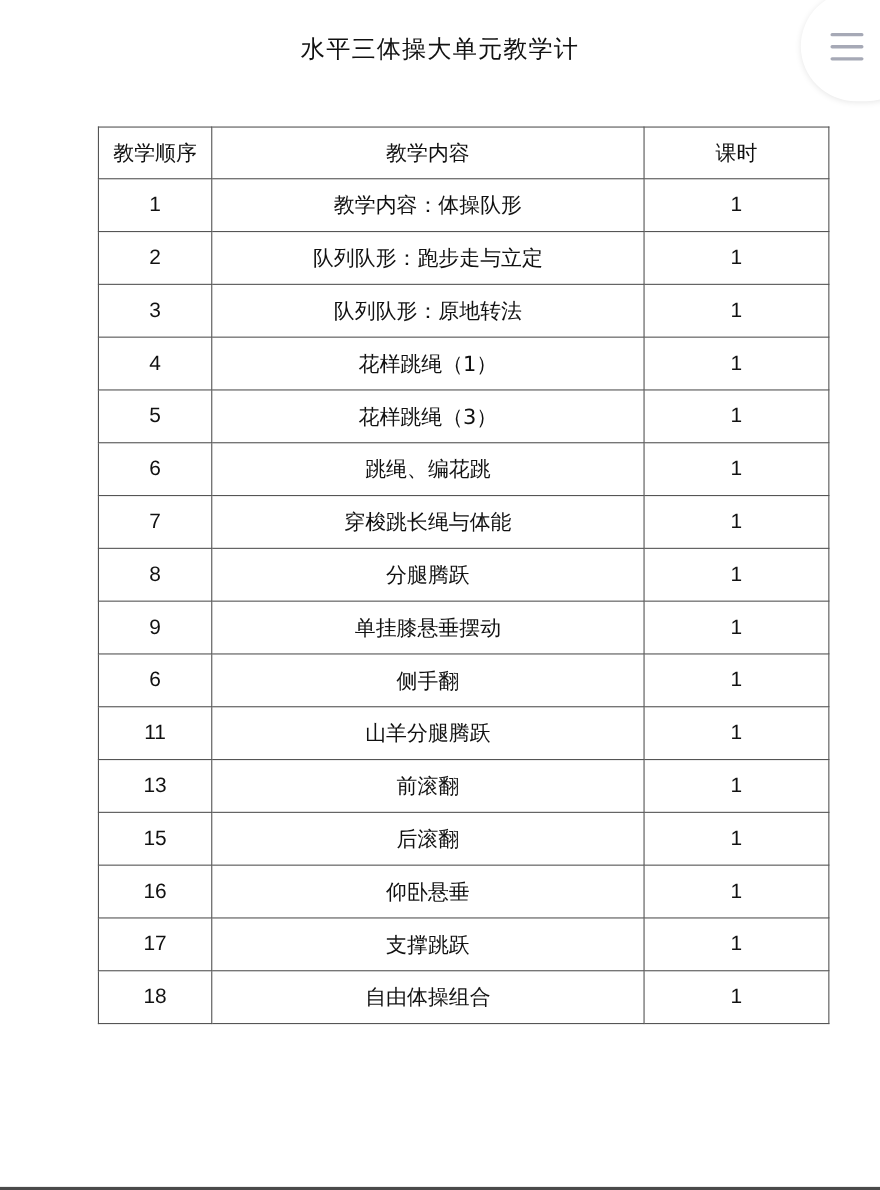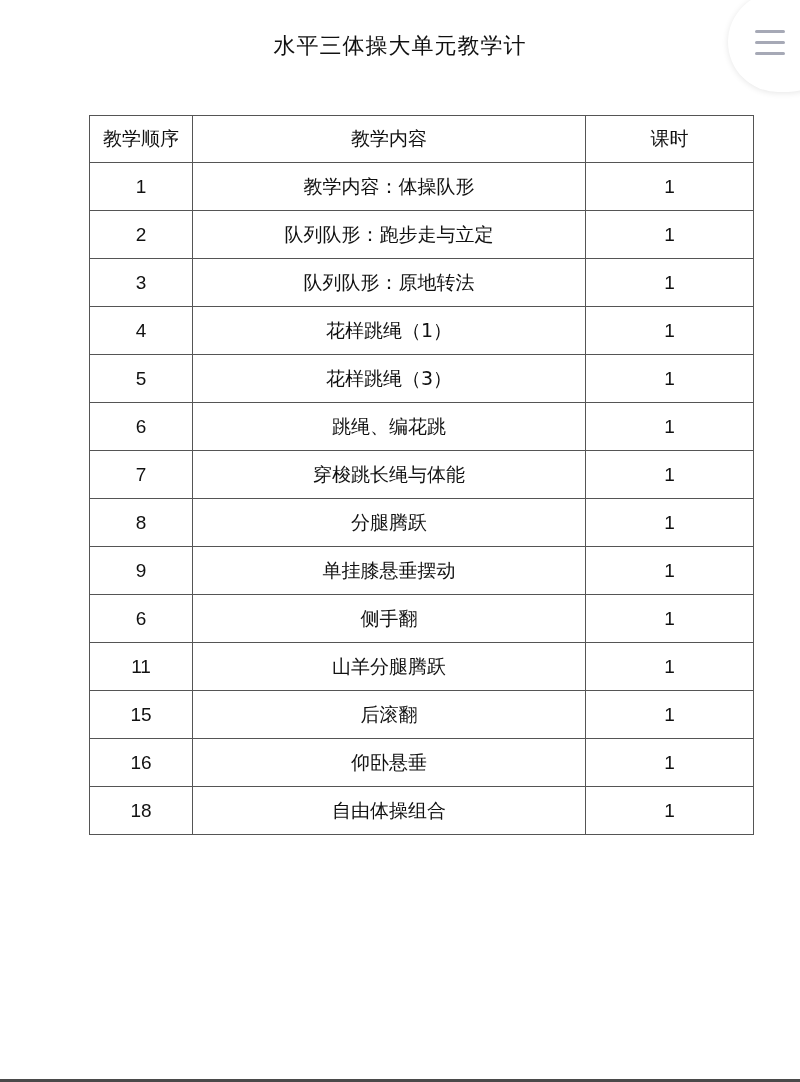--- a/index.html
+++ b/index.html
@@ -173,30 +173,40 @@
       <td class="num">6</td>
       <td>侧手翻</td>
       <td class="num">1</td>
     </tr>
     <tr class="body-row">
       <td class="num">11</td>
       <td>山羊分腿腾跃</td>
       <td class="num">1</td>
     </tr>
     <tr class="body-row">
+      <td class="num">13</td>
+      <td>前滚翻</td>
+      <td class="num">1</td>
+    </tr>
+    <tr class="body-row">
       <td class="num">15</td>
       <td>后滚翻</td>
       <td class="num">1</td>
     </tr>
     <tr class="body-row">
       <td class="num">16</td>
       <td>仰卧悬垂</td>
       <td class="num">1</td>
     </tr>
     <tr class="body-row">
+      <td class="num">17</td>
+      <td>支撑跳跃</td>
+      <td class="num">1</td>
+    </tr>
+    <tr class="body-row">
       <td class="num">18</td>
       <td>自由体操组合</td>
       <td class="num">1</td>
     </tr>
   </tbody>
 </table>
 
 <div class="bottom-bar"></div>
 
 </body></html>

